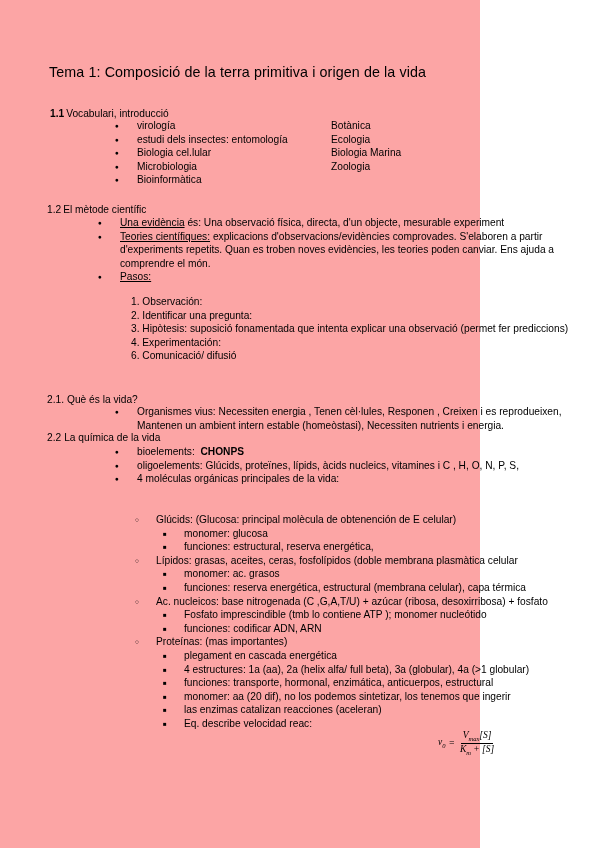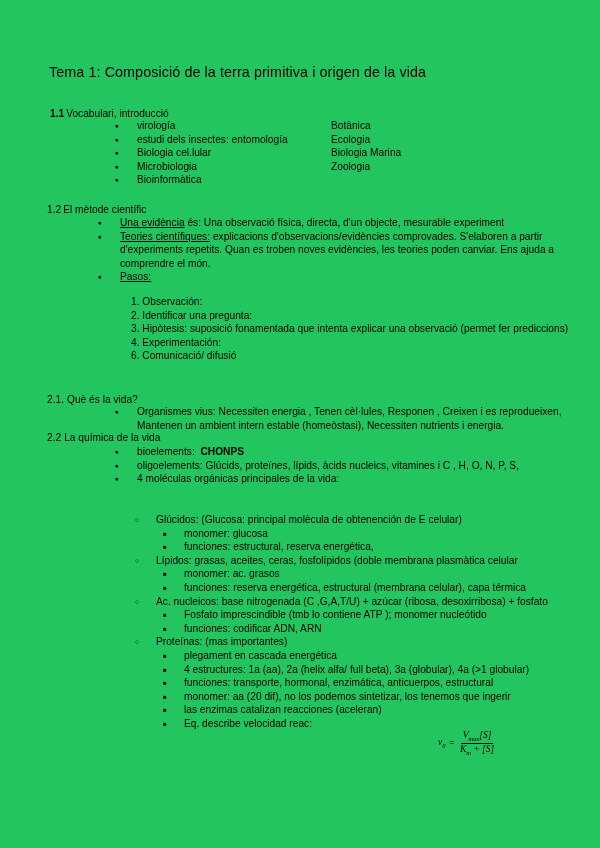--- a/index.html
+++ b/index.html
@@ -9,23 +9,23 @@
   }
   body {
     width: 600px;
     height: 848px;
     font-family: "Liberation Sans", sans-serif;
     color: #000000;
     overflow: hidden;
   }
   .page {
     position: relative;
-    width: 600px;
+    width: 480px;
     height: 848px;
-    background: #22c55e;
+    background: #fca5a5;
     padding: 0;
   }
 
   
   .doc-title {
     position: absolute;
     left: 49px;
     top: 64px;
     font-size: 14.3px;
     letter-spacing: 0.1px;
@@ -230,21 +230,21 @@
       <span class="bullet-disc"></span>
       <span class="txt lvl2">4 moléculas orgánicas principales de la vida:</span>
     </div>
   </div>
 
   <div class="block mol-list">
 
     <div class="nest3">
       <div class="row">
         <span class="bullet-circle"></span>
-        <span class="txt lvl3">Glúcidos: (Glucosa: principal molècula de obtenención de E celular)</span>
+        <span class="txt lvl3">Glúcids: (Glucosa: principal molècula de obtenención de E celular)</span>
       </div>
       <div class="nest4">
         <div class="row">
           <span class="bullet-square"></span>
           <span class="txt lvl4">monomer: glucosa</span>
         </div>
         <div class="row">
           <span class="bullet-square"></span>
           <span class="txt lvl4">funciones: estructural, reserva energética,</span>
         </div>

